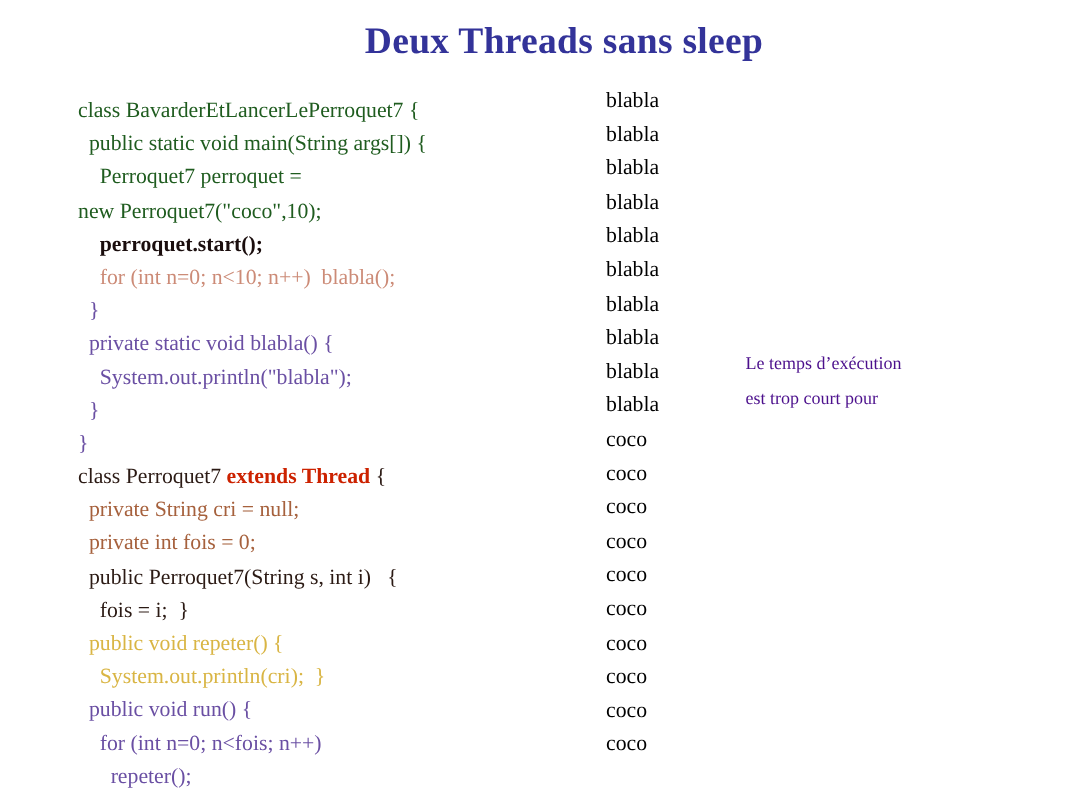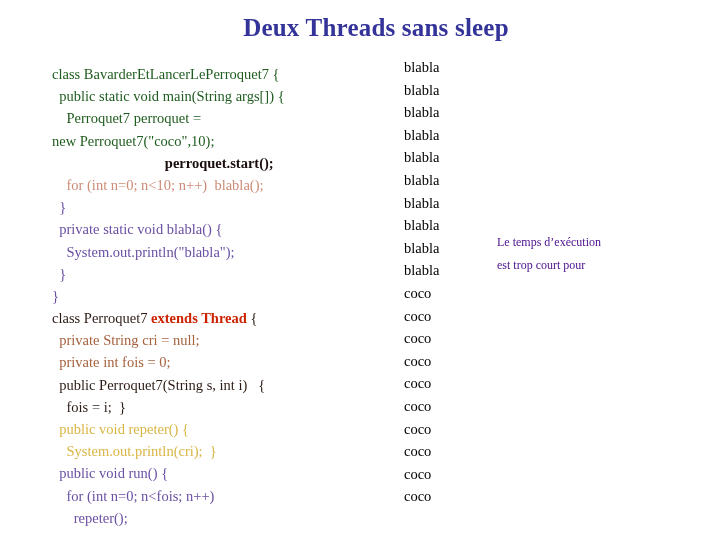--- a/index.html
+++ b/index.html
@@ -100,21 +100,21 @@
 
 <div id="slide">
 
   <div id="slide-title">Deux Threads sans sleep</div>
 
   <div id="code-block">
       <div class="code-line" style="color: rgb(31, 92, 31);">class BavarderEtLancerLePerroquet7 {</div>
       <div class="code-line" style="color: rgb(31, 92, 31); font-family: Liberation Serif, serif;">  public static void main(String args[]) {</div>
       <div class="code-line" style="color: rgb(31, 92, 31);">    Perroquet7 perroquet =</div>
       <div class="code-line" style="color: rgb(31, 92, 31);">new Perroquet7("coco",10);</div>
-      <div class="code-line" style="color: rgb(26, 13, 13); font-weight: bold; text-align: center;">    perroquet.start();</div>
+      <div class="code-line" style="color: rgb(26, 13, 13); font-weight: bold;">    perroquet.start();</div>
       <div class="code-line" style="color: rgb(204, 139, 119);">    for (int n=0; n&lt;10; n++)  blabla();</div>
       <div class="code-line" style="color: rgb(106, 79, 163);">  }</div>
       <div class="code-line" style="color: rgb(106, 79, 163);">  private static void blabla() {</div>
       <div class="code-line" style="color: rgb(106, 79, 163);">    System.out.println("blabla");</div>
       <div class="code-line" style="color: rgb(106, 79, 163);">  }</div>
       <div class="code-line" style="color: rgb(106, 79, 163);">}</div>
       <div class="code-line" style="color: rgb(43, 26, 20);"><span>class Perroquet7 </span><span style="color: rgb(204, 34, 0); font-weight: bold;">extends Thread</span><span> {</span></div>
       <div class="code-line" style="color: rgb(166, 97, 61);">  private String cri = null;</div>
       <div class="code-line" style="color: rgb(166, 97, 61);">  private int fois = 0;</div>
       <div class="code-line" style="color: rgb(43, 26, 20);">  public Perroquet7(String s, int i)   {</div>

